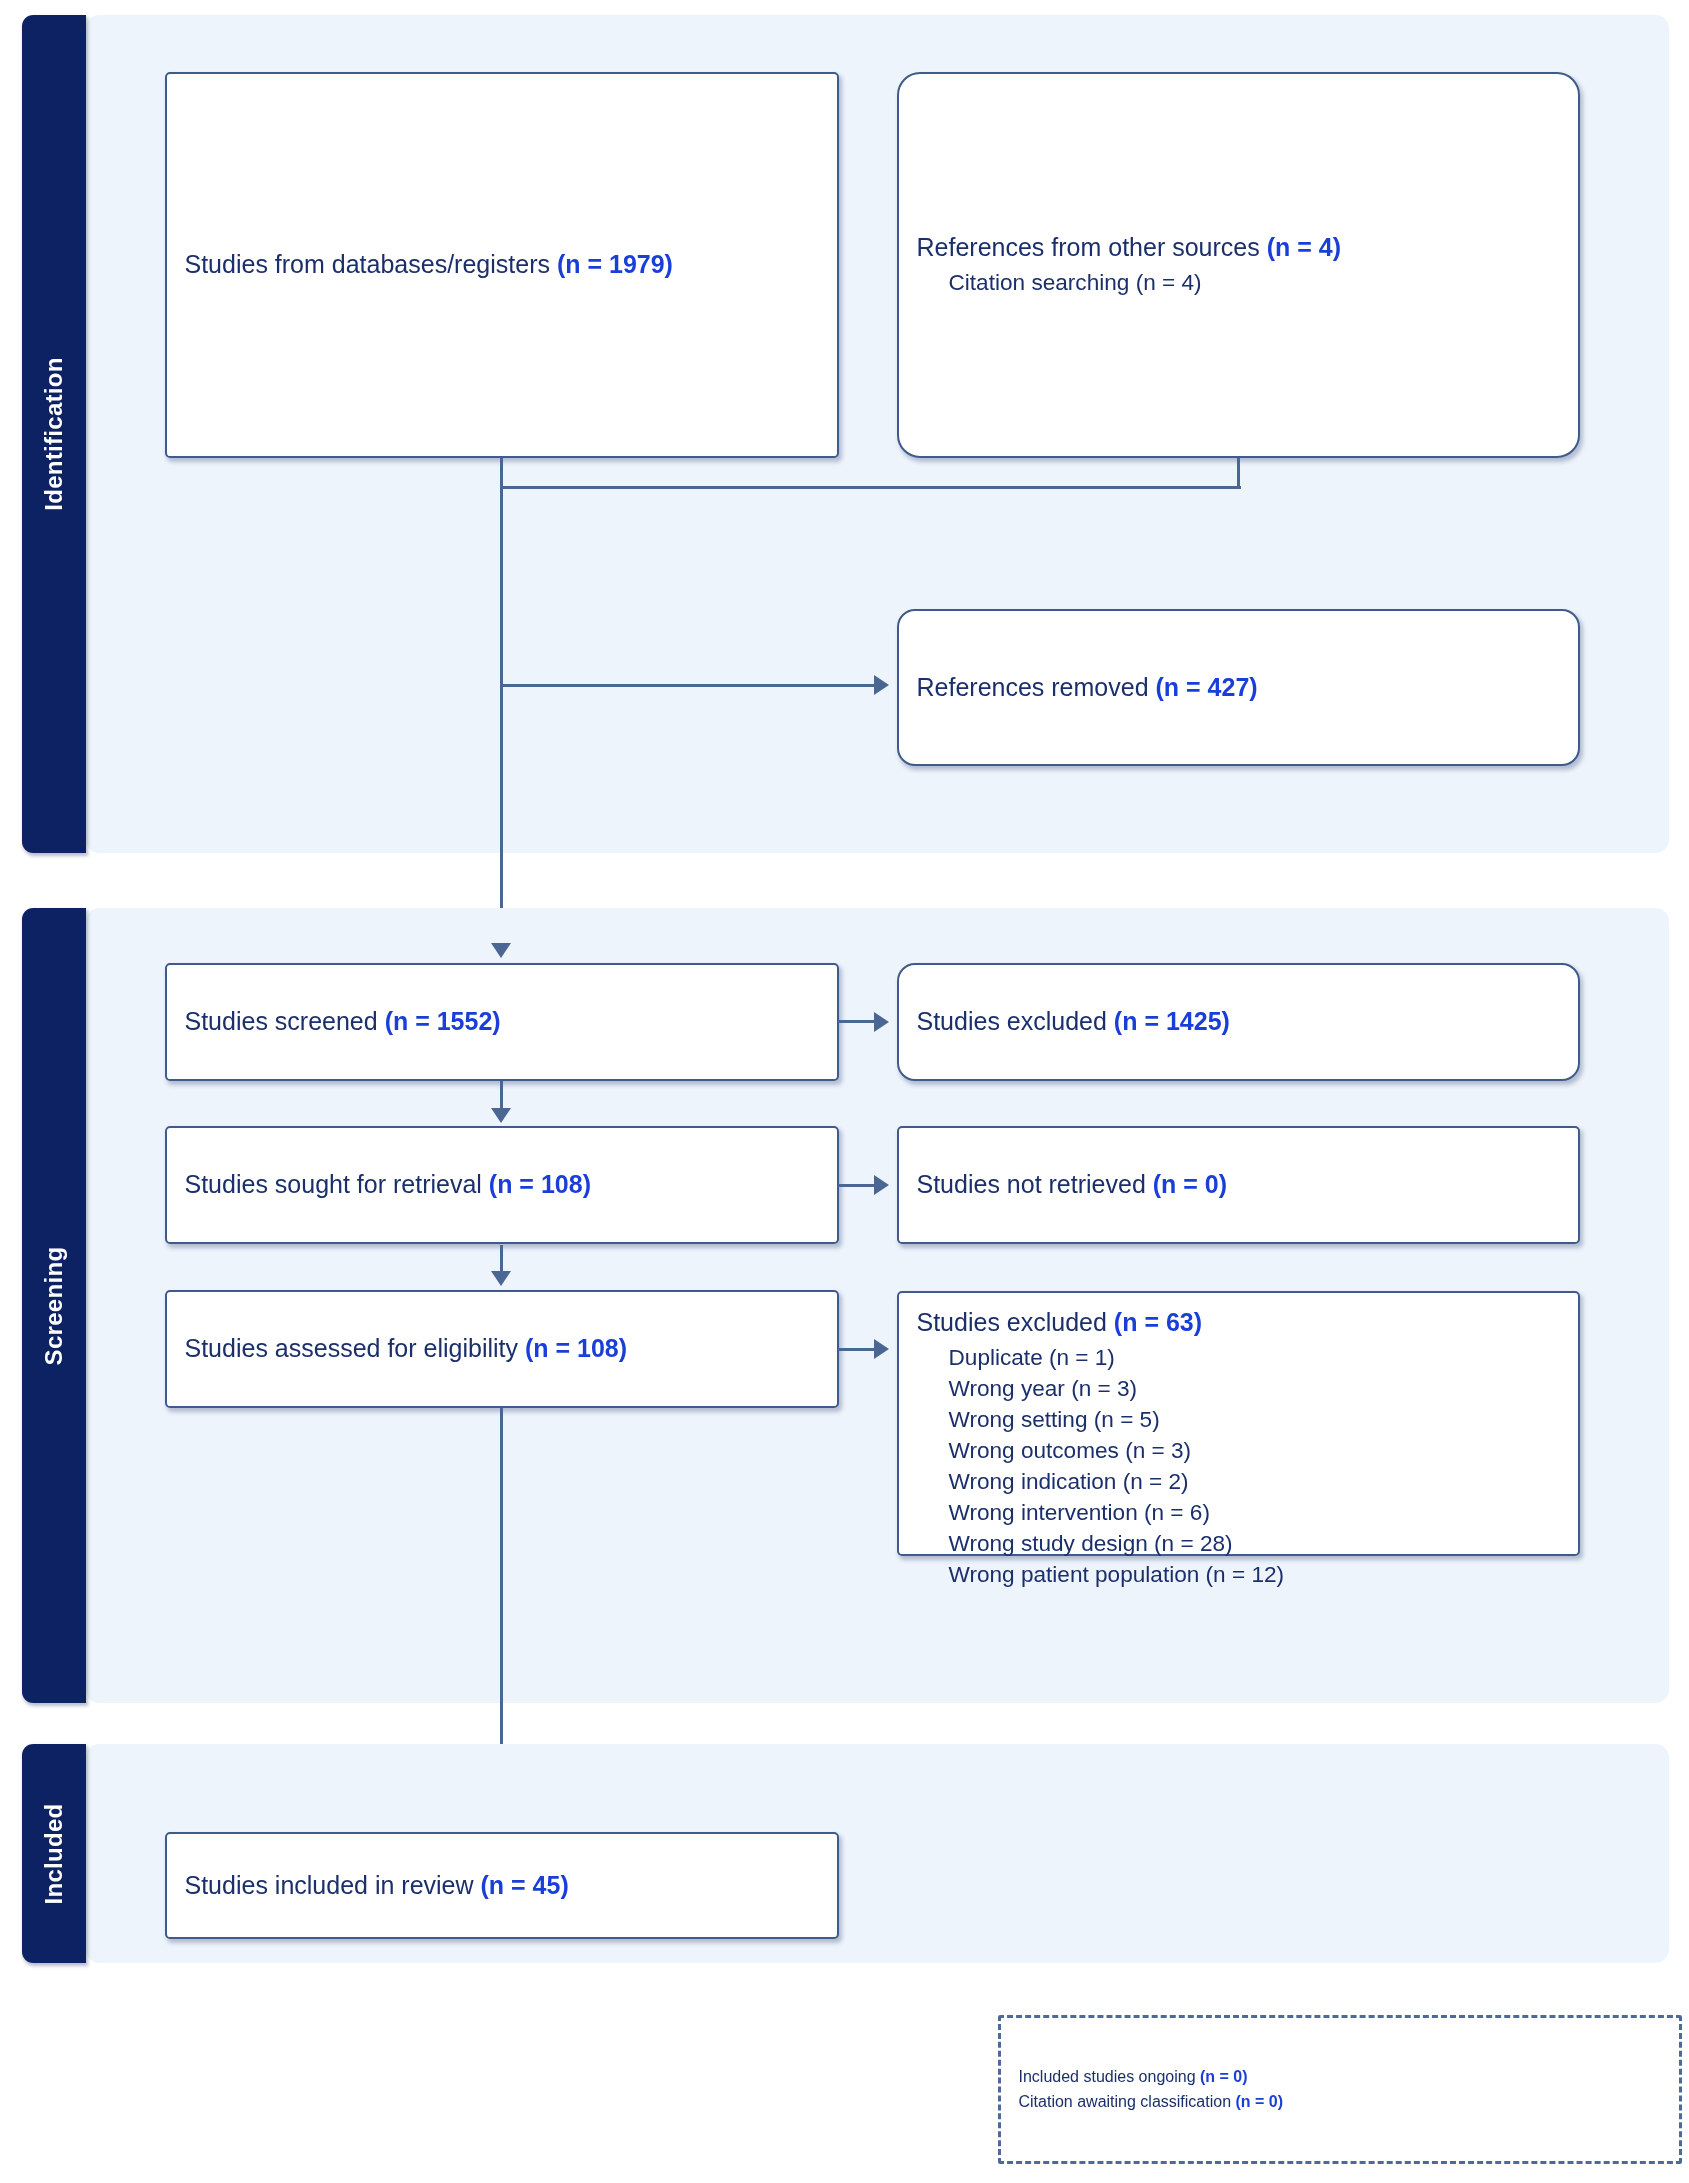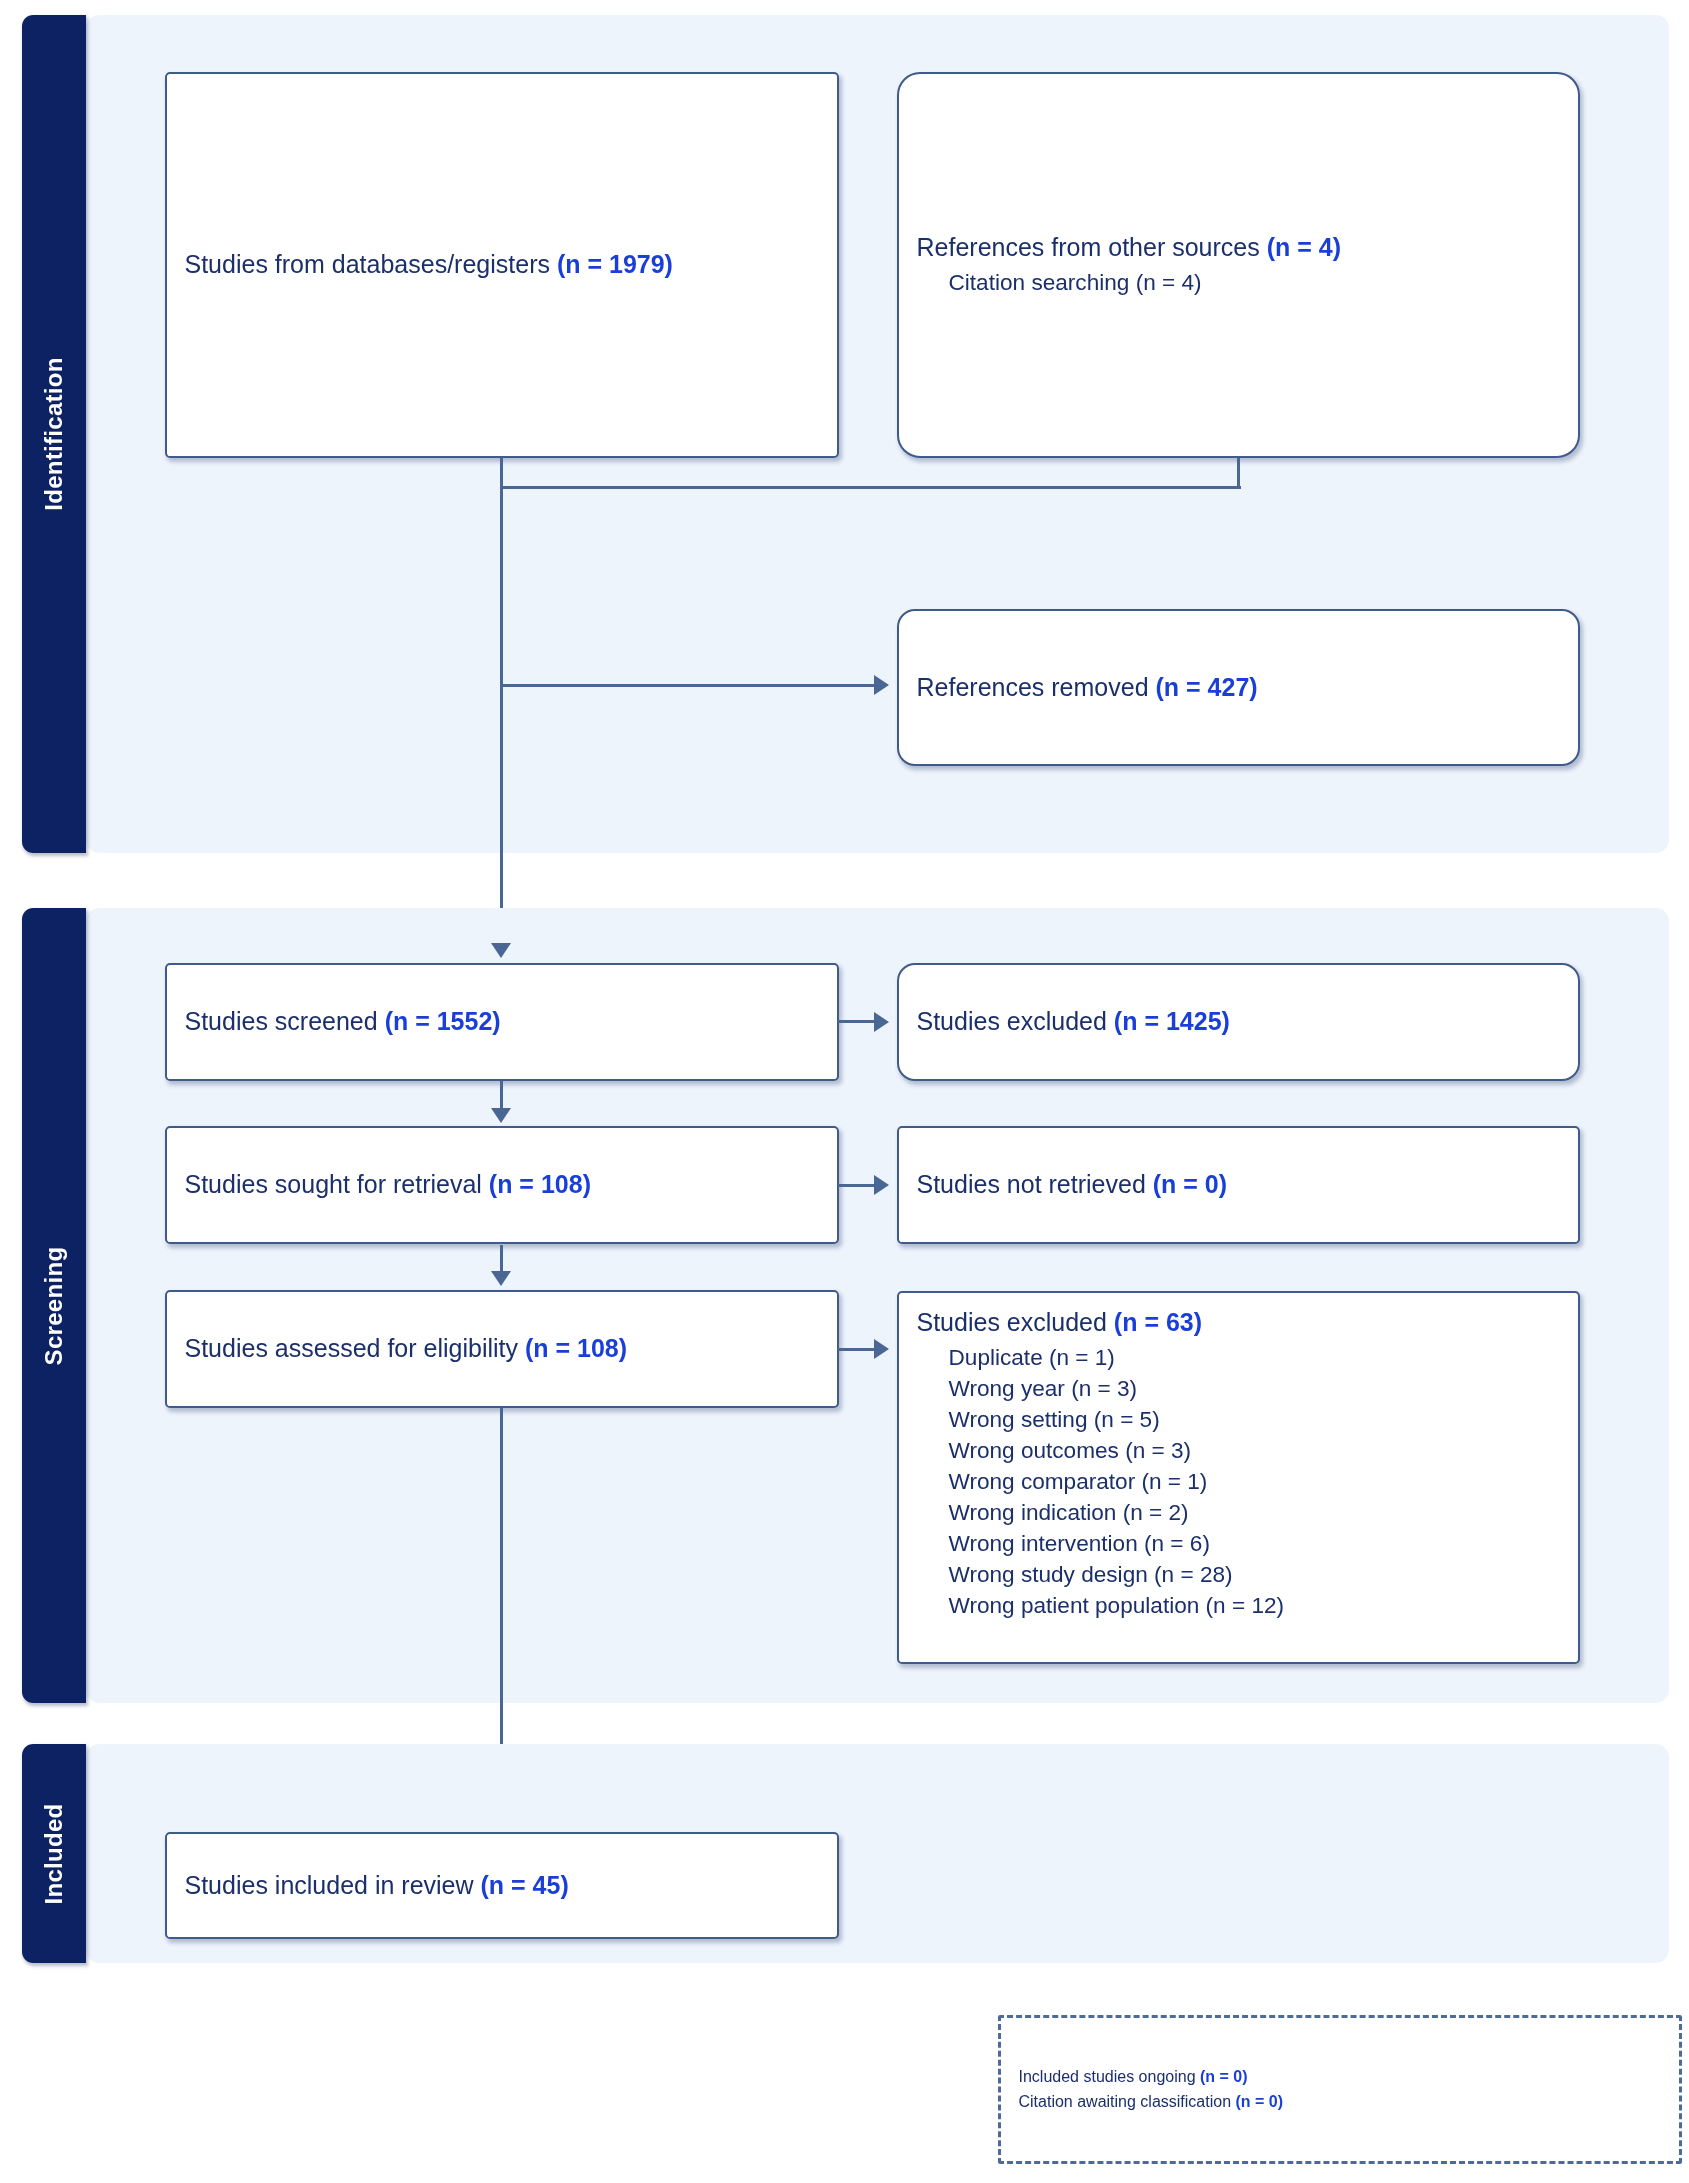--- a/index.html
+++ b/index.html
@@ -218,31 +218,30 @@
     <div class="node-inner">
       <div class="node-title">
         <span>Studies assessed for eligibility </span><span class="num">(n = 108)</span>
       </div>
     </div>
   </div>
 
   <div class="conn h" style="left:838px; top:1348px; width:37px;"></div>
   <div class="arrow-right" style="left:874px; top:1339px;"></div>
 
-  <div class="node" style="left:897px; top:1291px; width:683px; height:373px; align-items:flex-start;">
+  <div class="node" style="left:897px; top:1291px; width:683px; height:265px; align-items:flex-start;">
     <div class="node-inner" style="padding-top:13.4px;">
       <div class="node-title">
         <span>Studies excluded </span><span class="num">(n = 63)</span>
       </div>
       <ul class="sub-list">
         <li>Duplicate (n = 1)</li>
         <li>Wrong year (n = 3)</li>
         <li>Wrong setting (n = 5)</li>
         <li>Wrong outcomes (n = 3)</li>
-        <li>Wrong comparator (n = 1)</li>
         <li>Wrong indication (n = 2)</li>
         <li>Wrong intervention (n = 6)</li>
         <li>Wrong study design (n = 28)</li>
         <li>Wrong patient population (n = 12)</li>
       </ul>
     </div>
   </div>
 
   <div class="conn v" style="left:500px; top:1408px; height:411px;"></div>
   <div class="arrow-down" style="left:491px; top:1815px;"></div>

